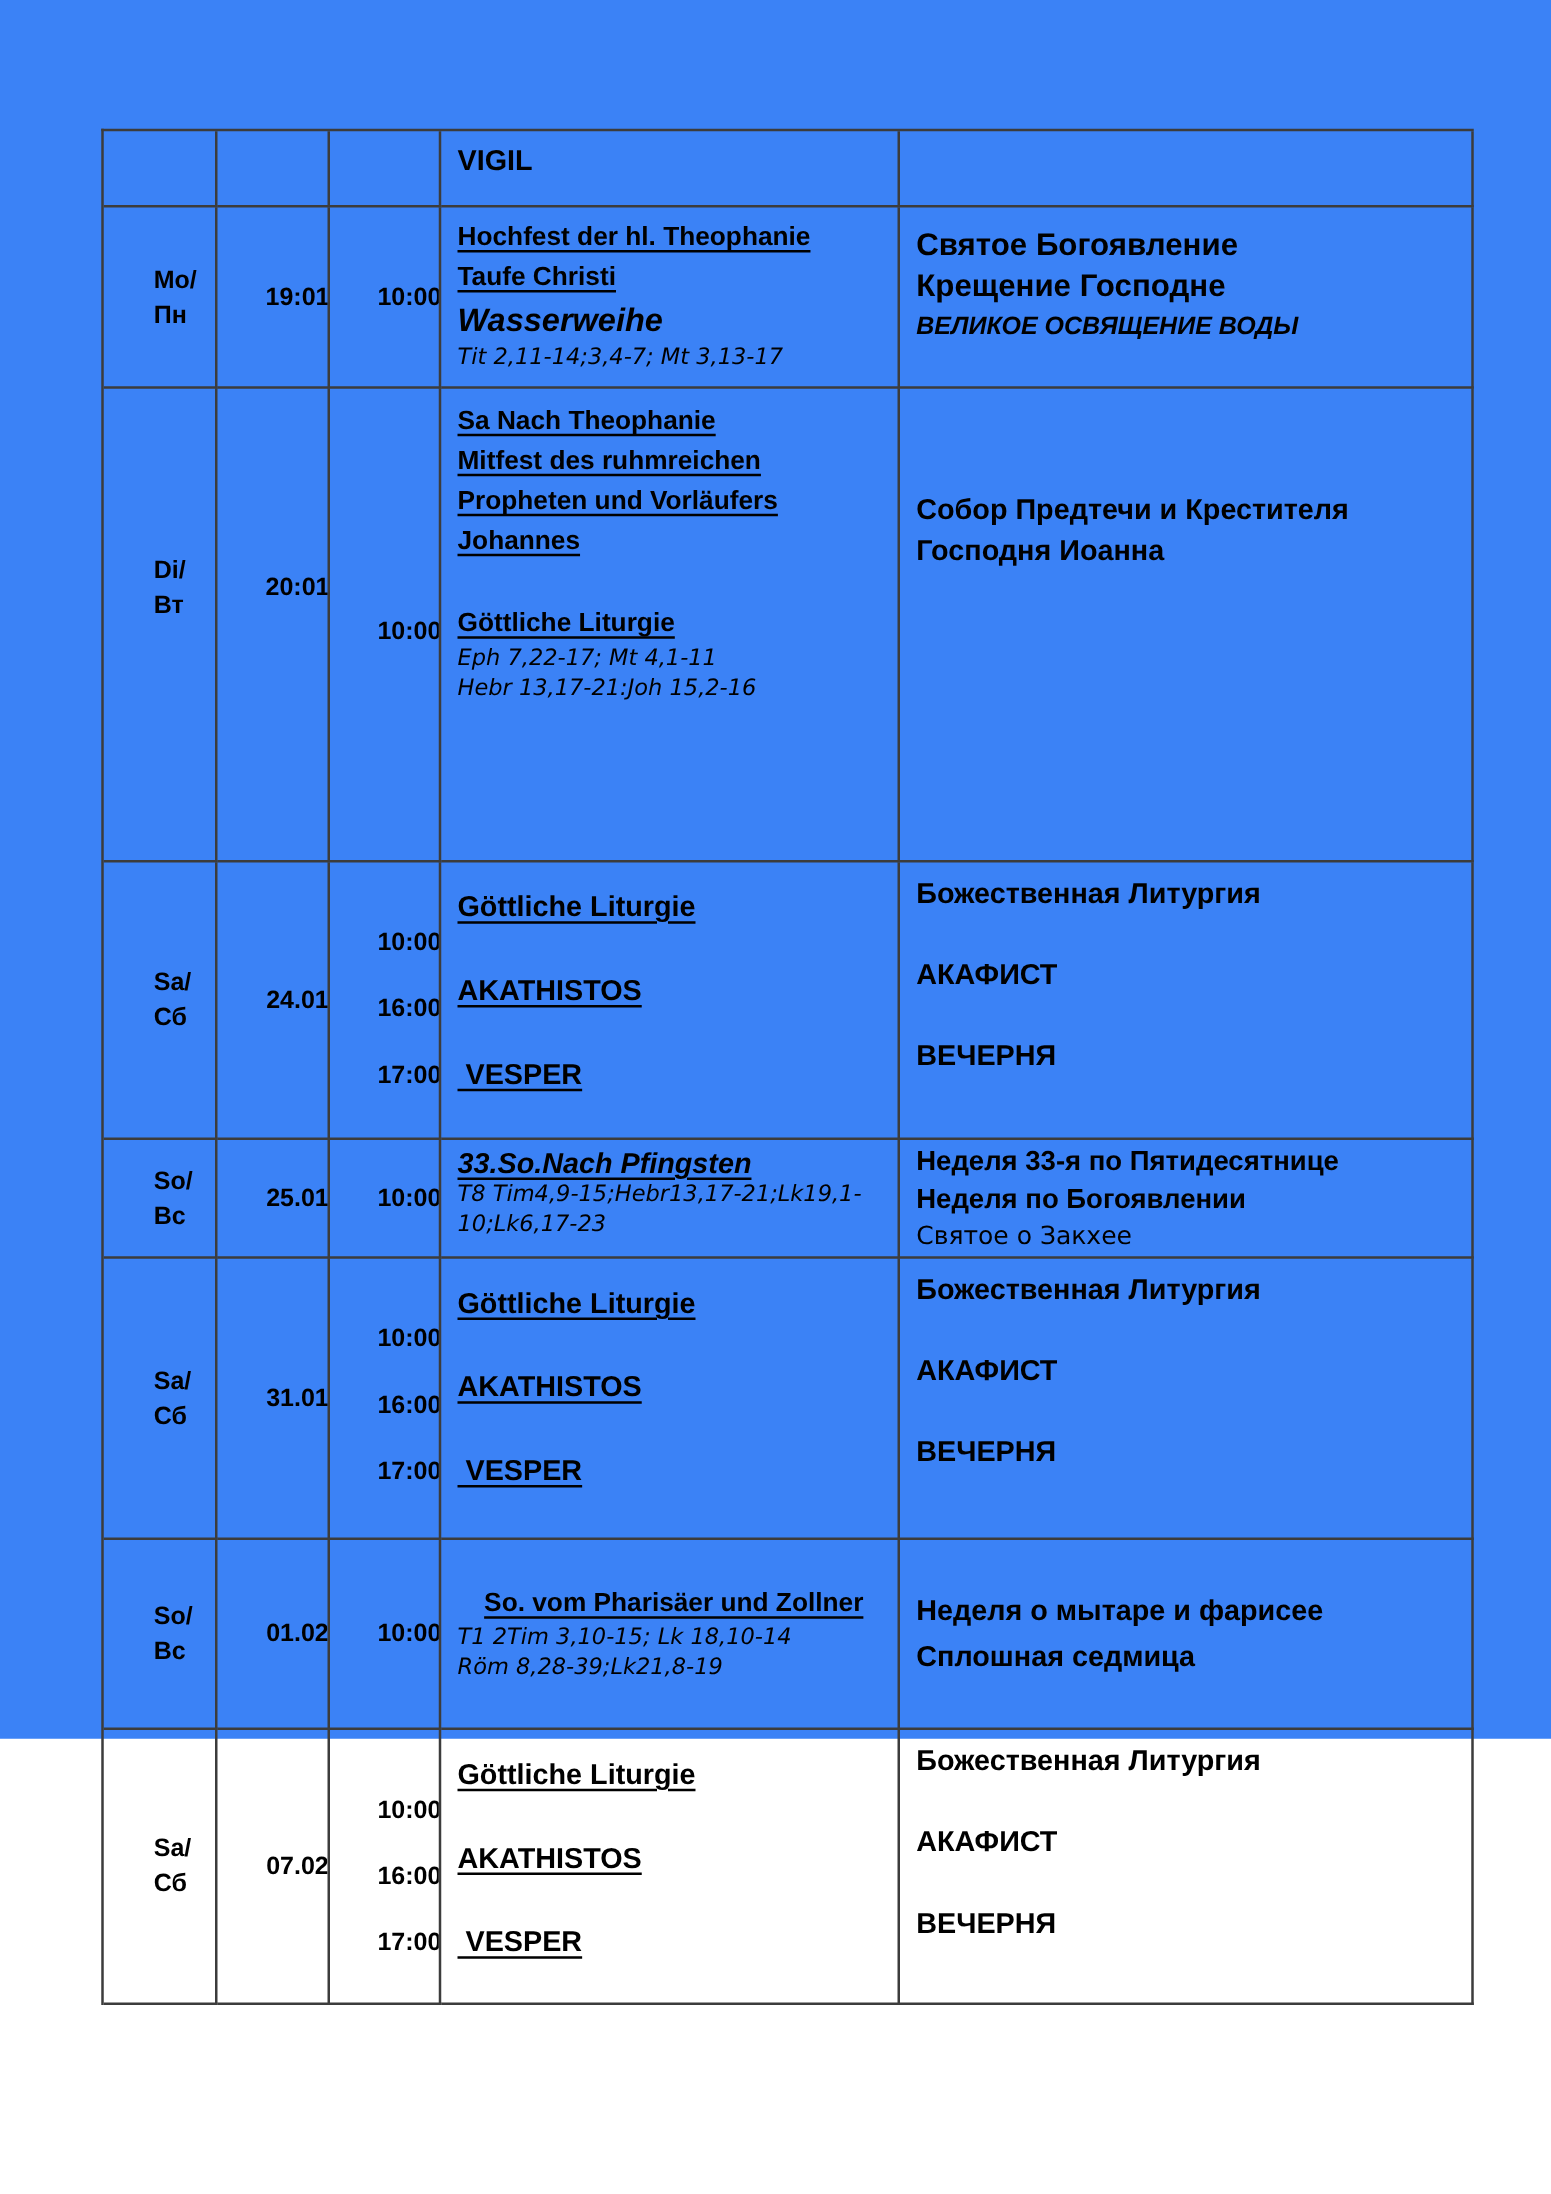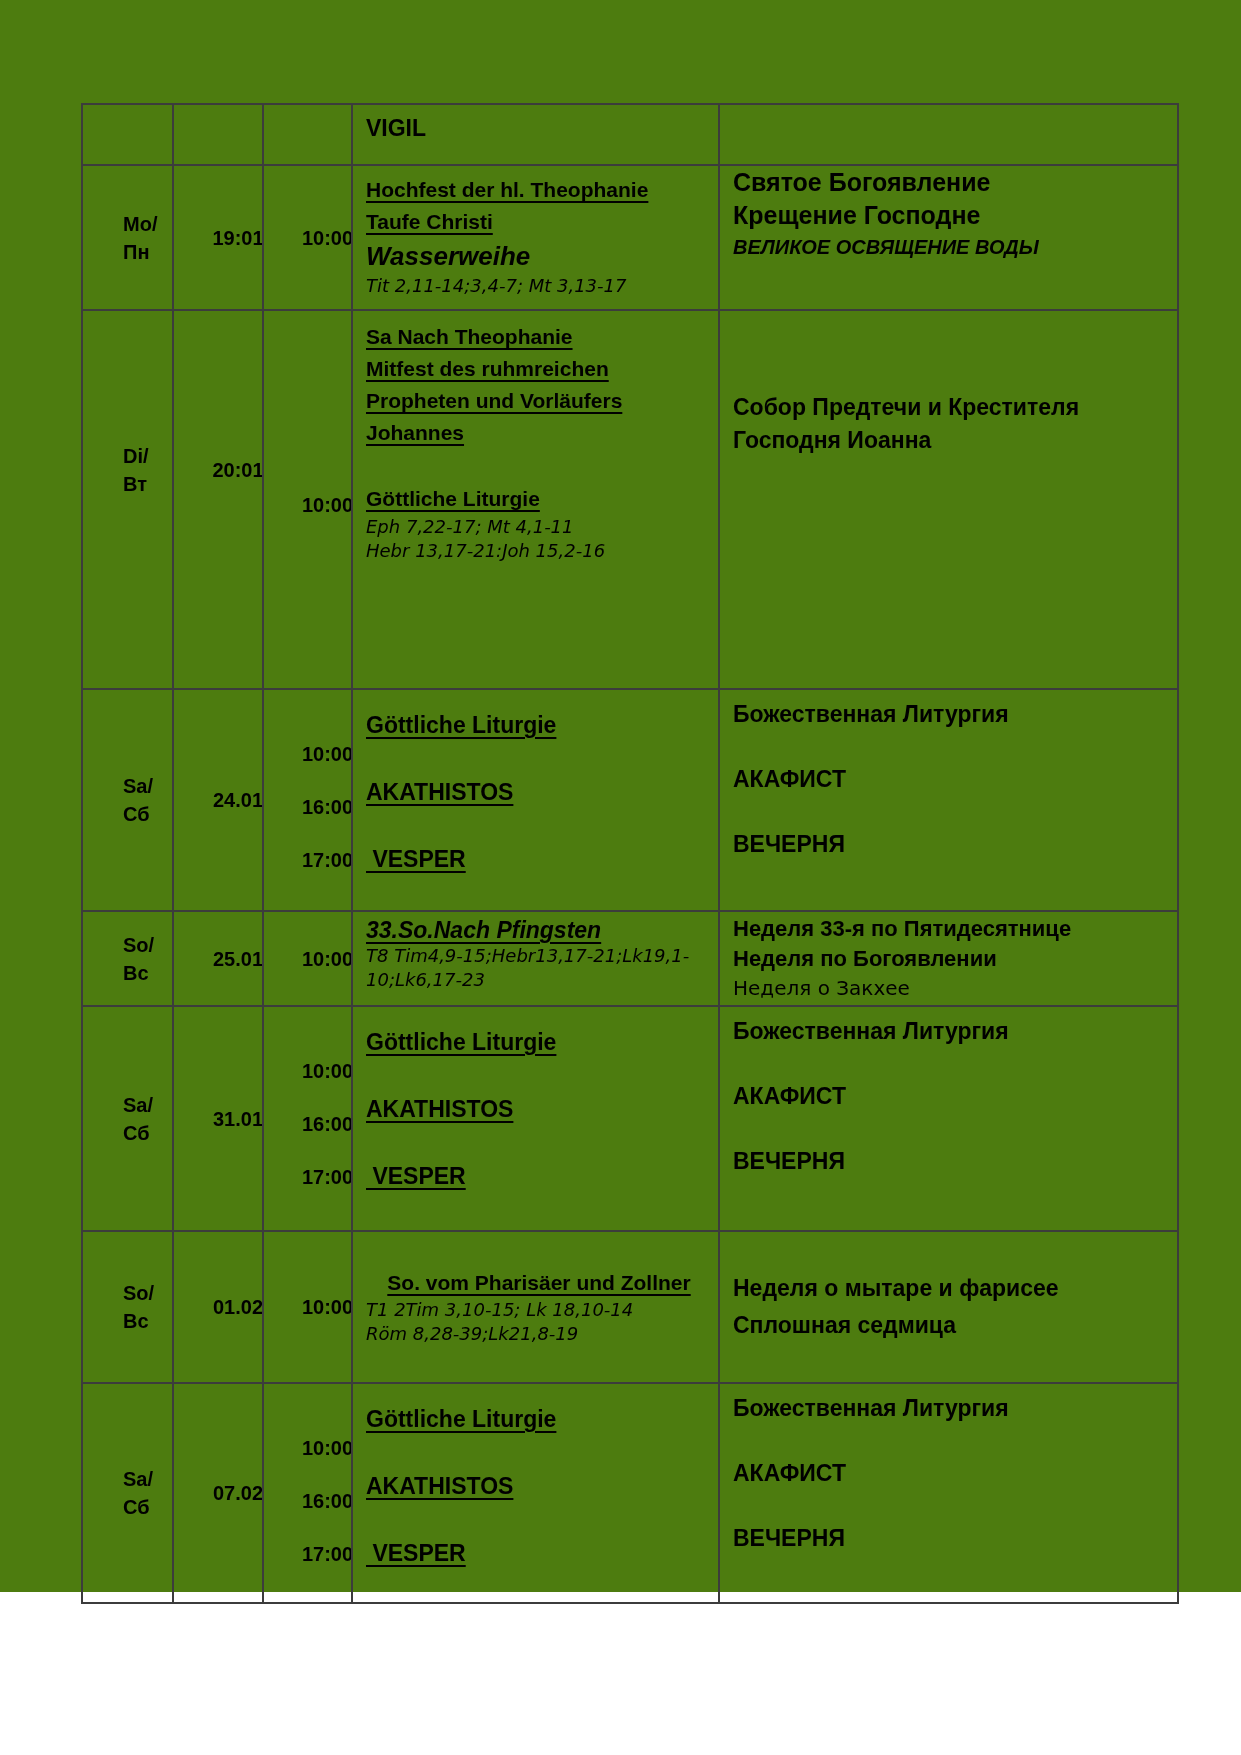--- a/index.html
+++ b/index.html
@@ -1,21 +1,21 @@
 <!DOCTYPE html>
 <html><head>
 <meta charset="utf-8">
 <title>Schedule</title>
 <style>
   html,body { margin:0; padding:0; }
   body {
     width:1241px; height:1755px; background:#ffffff;
     font-family:"Liberation Sans", sans-serif; color:#000000;
   }
-  .sheet { position:relative; width:1241px; height:1592px; background:#4d7c0f; }
+  .sheet { position:relative; width:1241px; height:1391px; background:#3b82f6; }
   .grid {
     position:absolute; left:81px; top:103px; width:1096px;
     display:grid;
     grid-template-columns:91px 90px 89px 367px 459px;
     grid-template-rows:61px 145px 379px 222px 95px 225px 152px 220px;
     border-top:2px solid #3c3c3c; border-left:2px solid #3c3c3c;
   }
   .cell {
     border-right:2px solid #3c3c3c; border-bottom:2px solid #3c3c3c;
     box-sizing:border-box; overflow:hidden;padding-left:40px;
@@ -29,21 +29,21 @@
   .pre { white-space:pre; }
   .vigil { font-weight:bold; font-size:23px; line-height:30px; }
   .de-t { font-weight:bold; font-size:21px; line-height:32px; }
   .de-T { font-weight:bold; font-size:23px; line-height:30px; align-self:flex-start; }
   .wasser { font-weight:bold; font-style:italic; font-size:26px; line-height:36px; }
   .ref { font-family:"DejaVu Sans", sans-serif; font-style:italic; font-size:18px; line-height:24px; }
   .ru-B { font-weight:bold; font-size:25px; line-height:33px; }
   .ru-b { font-weight:bold; font-size:23px; line-height:33px; }
   .ru-i { font-weight:bold; font-style:italic; font-size:20px; line-height:30px; }
   .ru-r { font-family:"DejaVu Sans", sans-serif; font-size:20px; line-height:29px; }  .pt8  { padding-top:8px; }  .pt10 { padding-top:10px; }
-  .pt14 { }
+  .pt14 { padding-top:14px; }
   .shift-up { padding-bottom:60px; }
   .time-mid { padding-top:180px; align-items:center; }
   .ru-mid { padding-top:80px; }
   .spacer34 { height:34px; flex:0 0 auto; }
   .triple-time { align-items:center; padding-top:50px; gap:25px; }
   .triple-de { padding-top:20px; gap:37px; }
   .triple-ru { padding-top:8px; gap:32px; }
   .r4-de { padding-top:4px; }
   .r4-de .de-T { line-height:28px;font-style:italic; }
   .r4-ru { padding-top:2px; }
@@ -139,21 +139,21 @@
     <div class="cell c-center">
       <span class="time">10:00</span>
     </div>
     <div class="cell de v-col r4-de">
       <span class="de-T u">33.So.Nach Pfingsten</span>
       <span class="ref">T8 Tim4,9-15;Hebr13,17-21;Lk19,1-10;Lk6,17-23</span>
     </div>
     <div class="cell ru v-col r4-ru">
       <span class="ru-b">Неделя 33-я по Пятидесятнице</span>
       <span class="ru-b">Неделя по Богоявлении</span>
-      <span class="ru-r">Неделя о Закхее</span>
+      <span class="ru-r">Святое о Закхее</span>
     </div>
 
     <div class="cell c-center">
       <span class="day">Sa/Сб</span>
     </div>
     <div class="cell c-center">
       <span class="date">31.01</span>
     </div>
     <div class="cell v-col triple-time">
       <span class="time">10:00</span>

